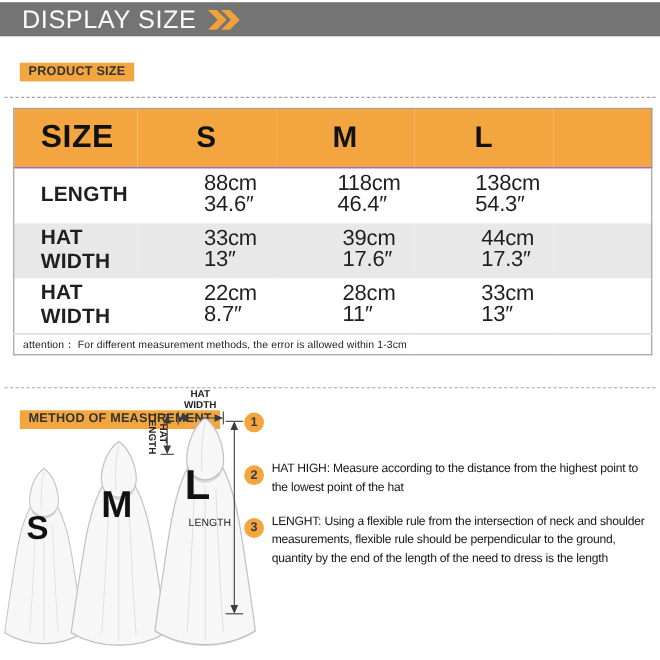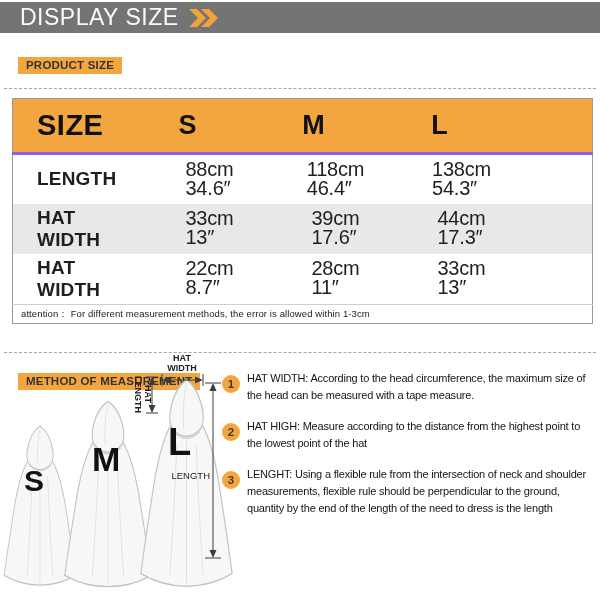--- a/index.html
+++ b/index.html
@@ -19,21 +19,21 @@
   #product-label{left:18px;top:57px;}
   #method-label{left:18px;top:333px;margin-top:40px;}
 
   .dash{position:absolute;left:4px;right:4px;border-top:1px dashed #a6a6a6;height:0;}
   #dash1{top:88px;} #dash2{top:352px;}
 
   
   .table-wrap{position:absolute;left:12px;top:98px;width:580px;}
   table{border-collapse:collapse;table-layout:fixed;width:580px;border:1px solid #9a9a9a;}
   col.c0{width:112px;} col.c1{width:126px;} col.c2{width:126px;} col.c3{width:126px;} col.c4{width:90px;}
-  thead th{background:var(--accent,#F3A640);height:53px;border-bottom:3px solid #8b5cf6;
+  thead th{background:var(--accent,#F3A640);height:53px;border-bottom:1px solid #8b5cf6;
            font-weight:bold;color:#111;vertical-align:middle;padding:0;}
   th.h-size{font-size:29px;text-align:left;padding-left:24px;letter-spacing:.5px;}
   th.h-col{font-size:27px;text-align:center;}
   tbody td{padding:0;vertical-align:middle;}
   tr.r0{height:53px;} tr.r1,tr.r2{height:50px;} tr.r3{height:51px;}
   tr.alt td{background:var(--rowalt,#e8e8e8);}
   td.c-label{font-size:19px;font-weight:bold;padding-left:24px;letter-spacing:.2px;}
   td.c-val{text-align:center;}
   .val{display:inline-block;text-align:left;font-size:20px;line-height:19px;letter-spacing:-.2px;margin-left:44px;}
   .val span{display:block;}
@@ -219,21 +219,19 @@
   <div id="hatwidth-label" class="diag-label">HAT
 WIDTH</div>
   <div id="hatlength-label" class="diag-label">HAT
 LENGTH</div>
   <div id="length-label" class="diag-label">LENGTH</div>
 
   <div id="circle-1" class="num-circle">1</div>
   <div id="circle-2" class="num-circle">2</div>
   <div id="circle-3" class="num-circle">3</div>
 
-  <div id="item-1" class="item-text">HAT WIDTH: According to the head circumference, the maximum size of
-the head can be measured with a tape measure.</div>
   <div id="item-2" class="item-text">HAT HIGH: Measure according to the distance from the highest point to
 the lowest point of the hat</div>
   <div id="item-3" class="item-text">LENGHT: Using a flexible rule from the intersection of neck and shoulder
 measurements, flexible rule should be perpendicular to the ground,
 quantity by the end of the length of the need to dress is the length</div>
 
 </div>
 
 </body></html>

